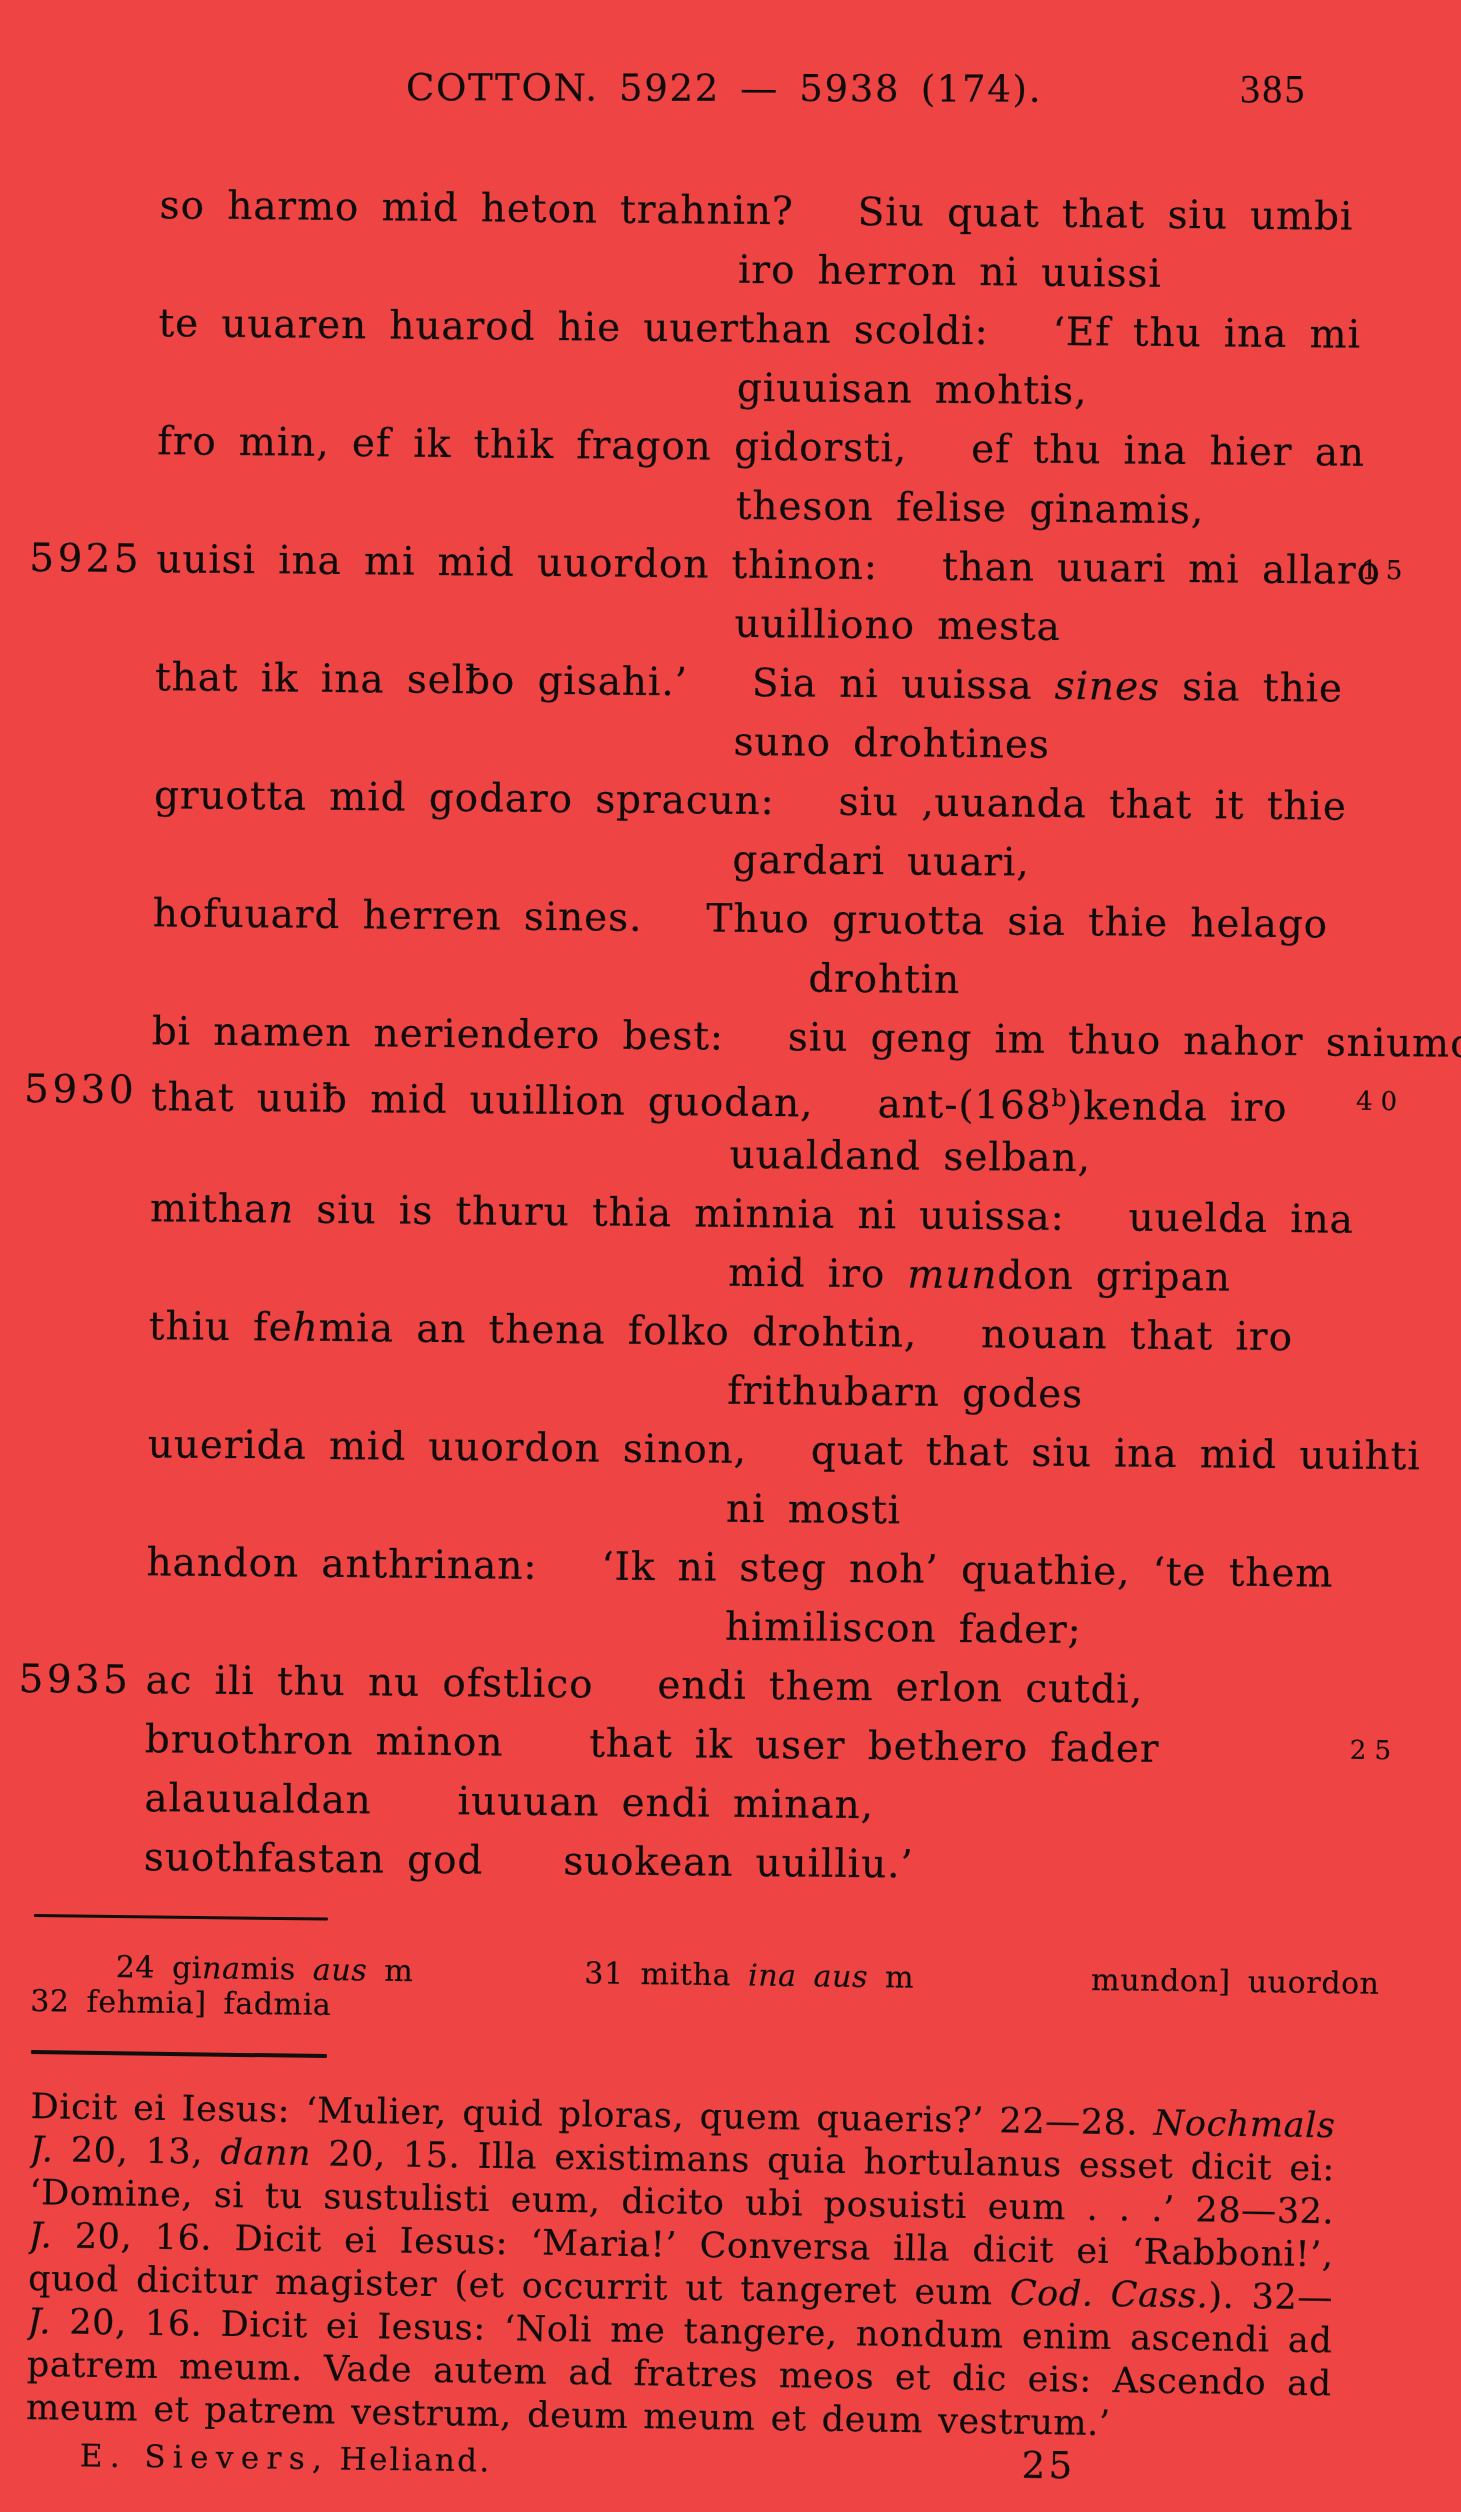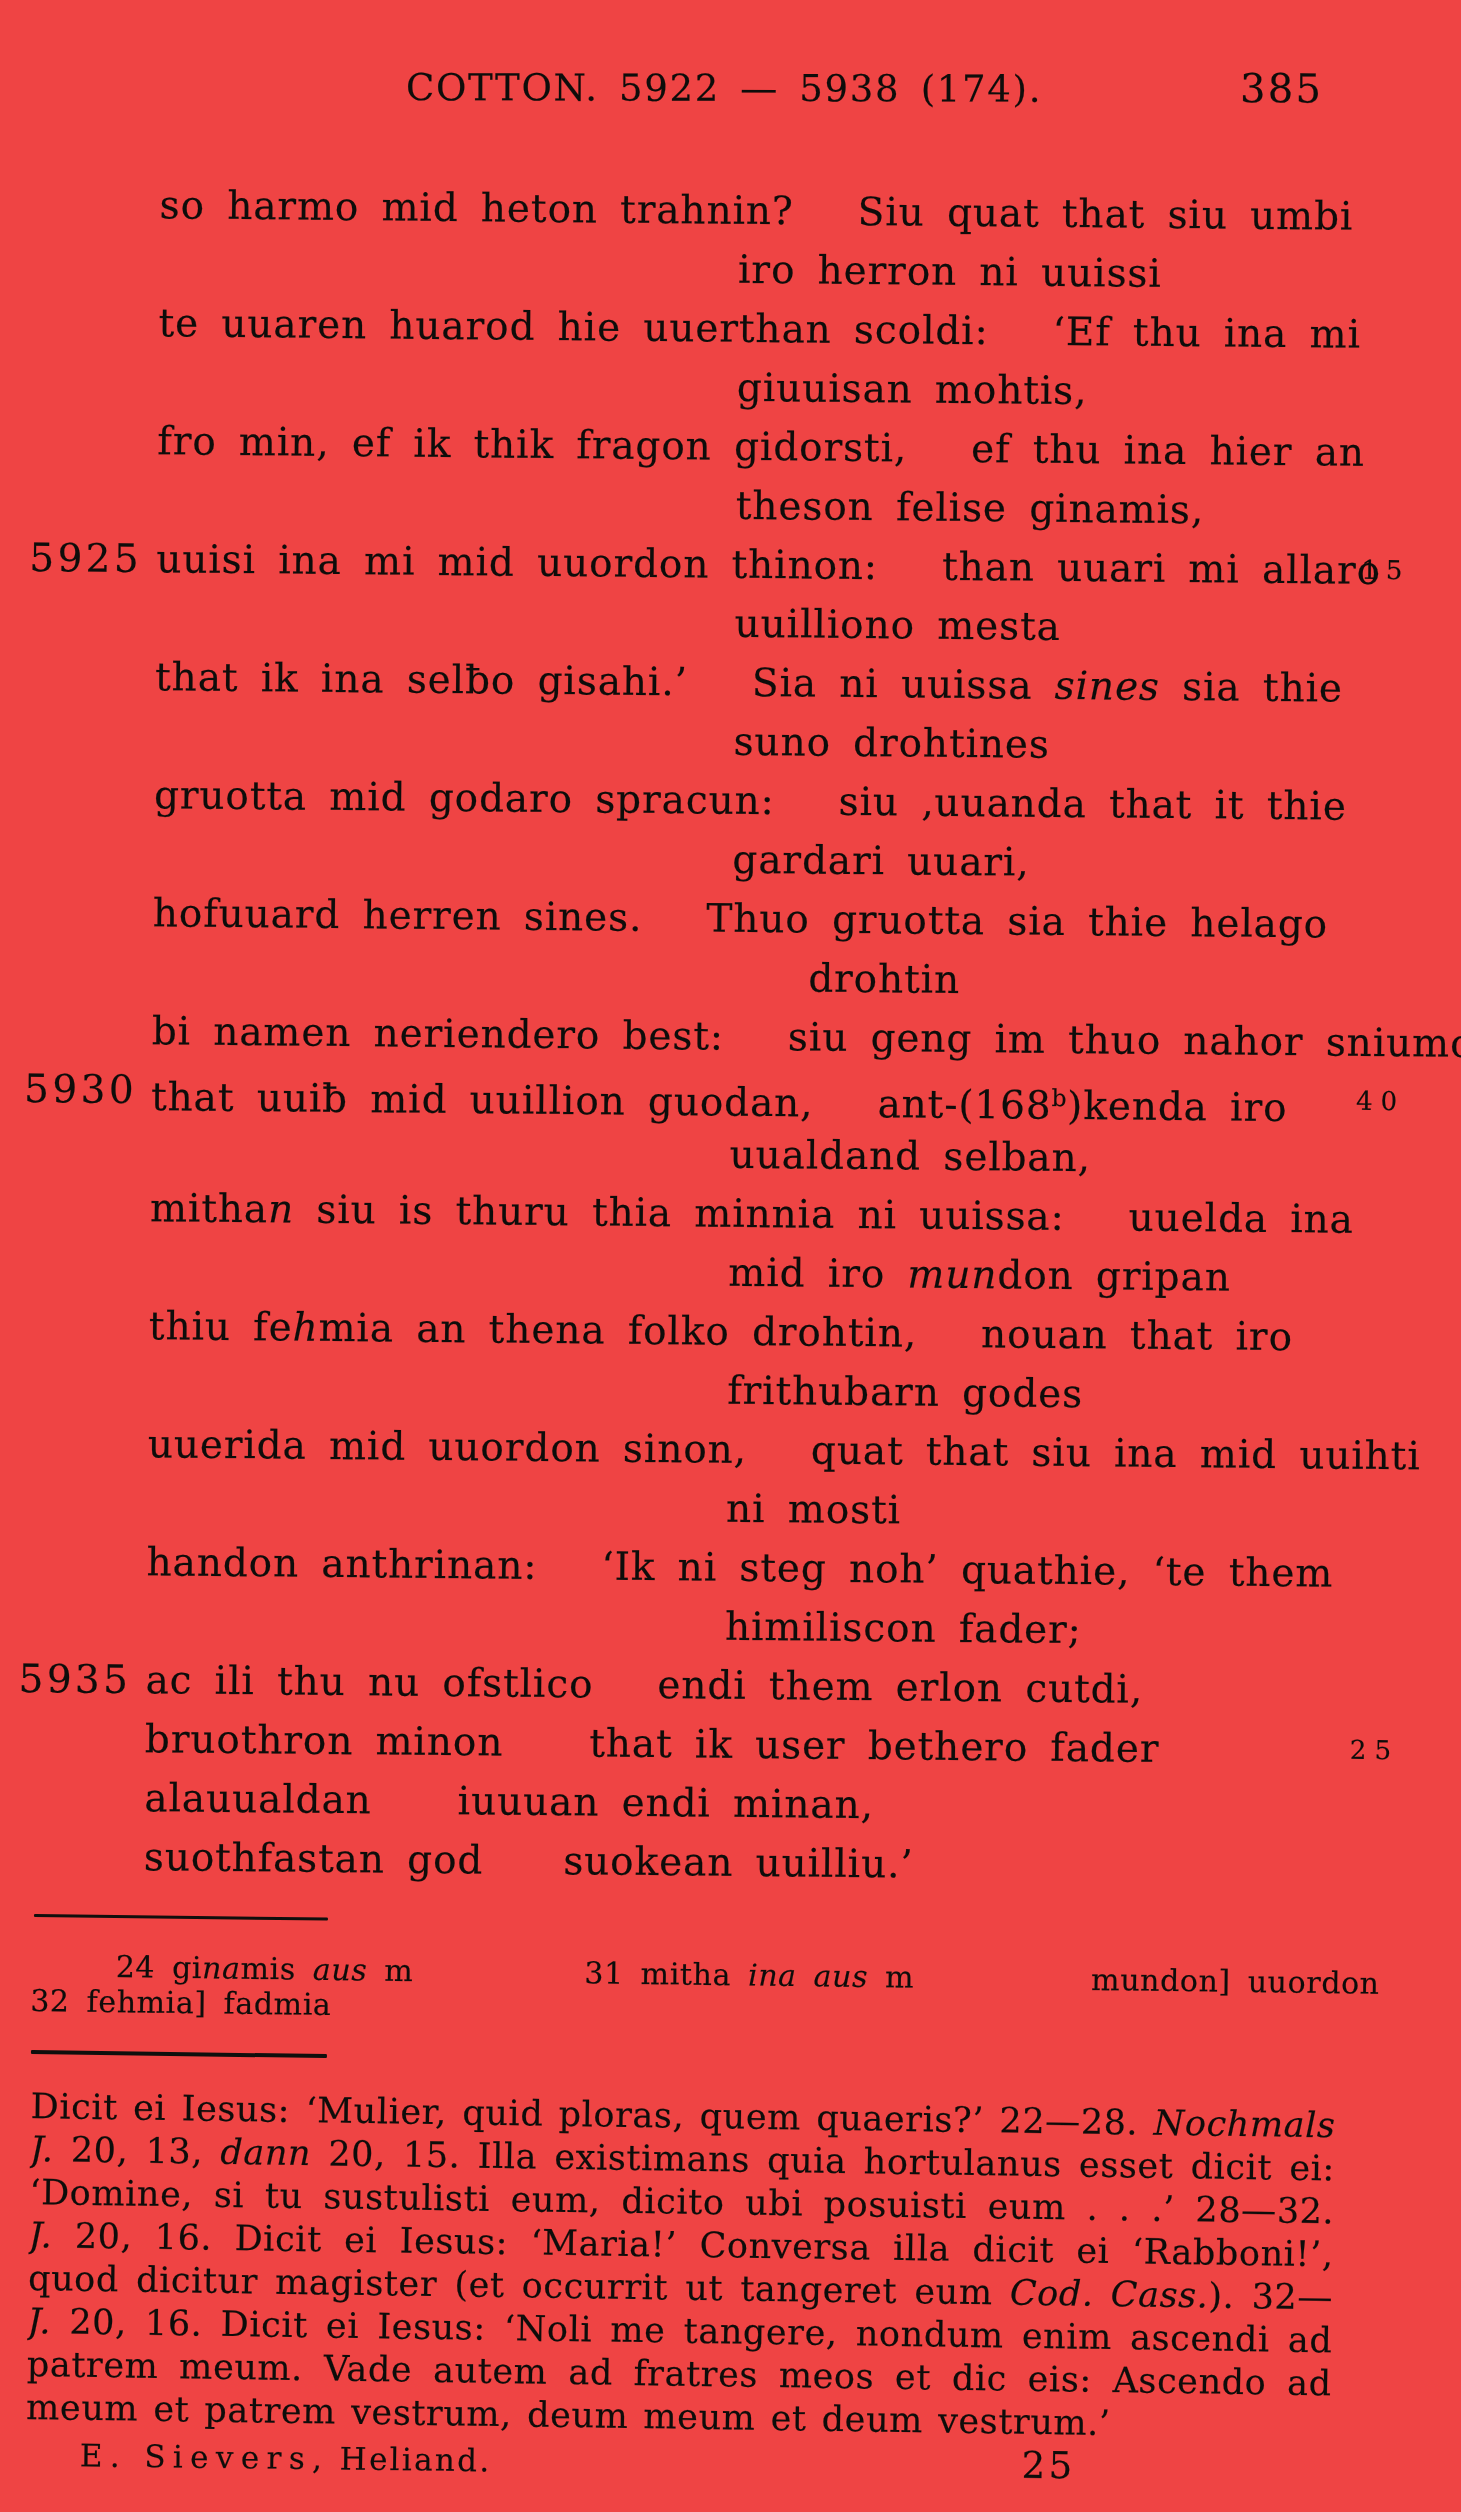--- a/index.html
+++ b/index.html
@@ -6,21 +6,21 @@
   .page{
     position:relative;width:1462px;height:2512px;
     background:#ef4444;color:#0e0d0b;
     font-family:"DejaVu Serif","Liberation Serif",serif;
     overflow:hidden;
     -webkit-text-stroke:0.3px rgba(12,12,10,0.55);
   }
   
   .runhead{position:absolute;top:65px;left:0;width:100%;height:51px;transform:rotate(0.15deg);transform-origin:0 0;}
   .rh-title{position:absolute;left:406px;font-size:37px;letter-spacing:1.7px;word-spacing:6.9px;}
-  .rh-page{position:absolute;left:1240px;top:-3.4px;font-size:40px;letter-spacing:2.3px;}
+  .rh-page{position:absolute;left:1240px;top:-3.4px;font-size:40px;letter-spacing:2.3px;font-family:Liberation Serif, serif;}
   
   .verse{position:absolute;top:174px;left:0;width:1462px;transform:rotate(0.55deg);transform-origin:34px 0;
          font-size:39px;letter-spacing:0.9px;word-spacing:9px;}
   .vrow{position:relative;height:59px;line-height:59px;padding-left:160px;white-space:nowrap;}
   .vrow.wrap{padding-left:739px;}
   .lnum{position:absolute;left:33px;letter-spacing:3.4px;}
   .mnum{position:absolute;left:1365px;font-size:26px;letter-spacing:8px;}
   .caesura{display:inline-block;width:64px;}
   .it{font-style:italic;}
   .sup{font-size:0.6em;vertical-align:0.55em;letter-spacing:0.6px;}

